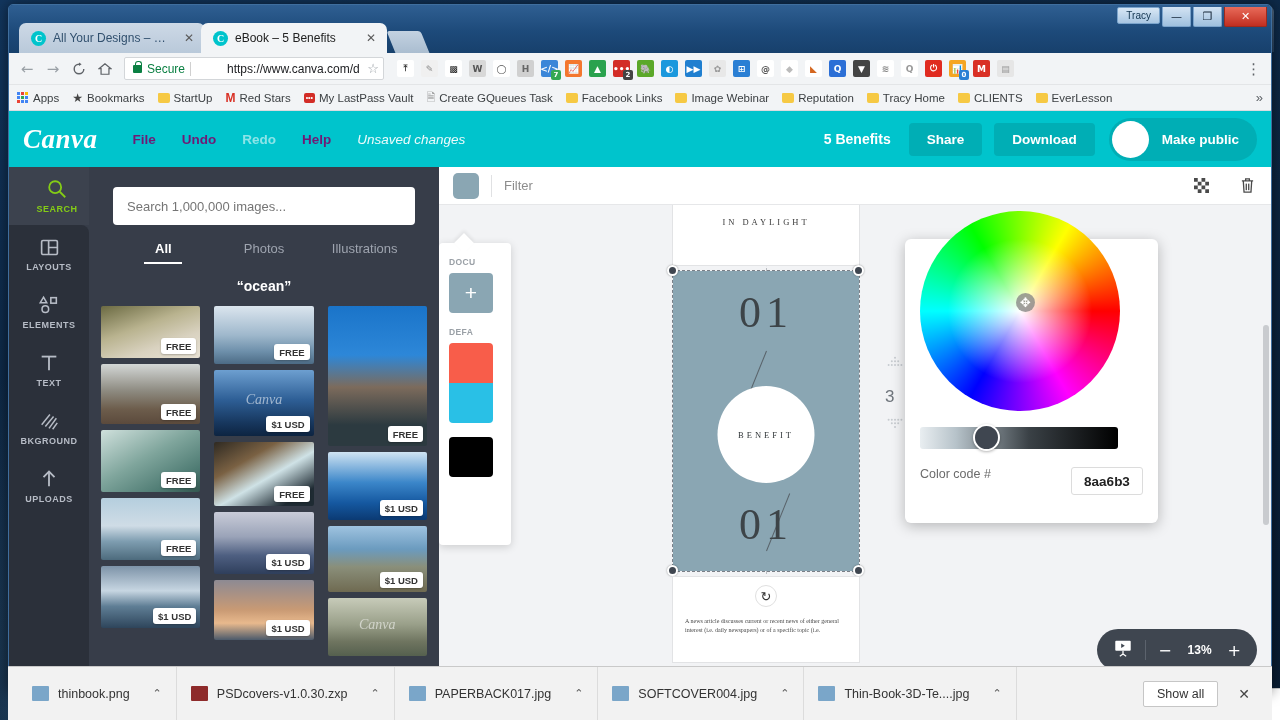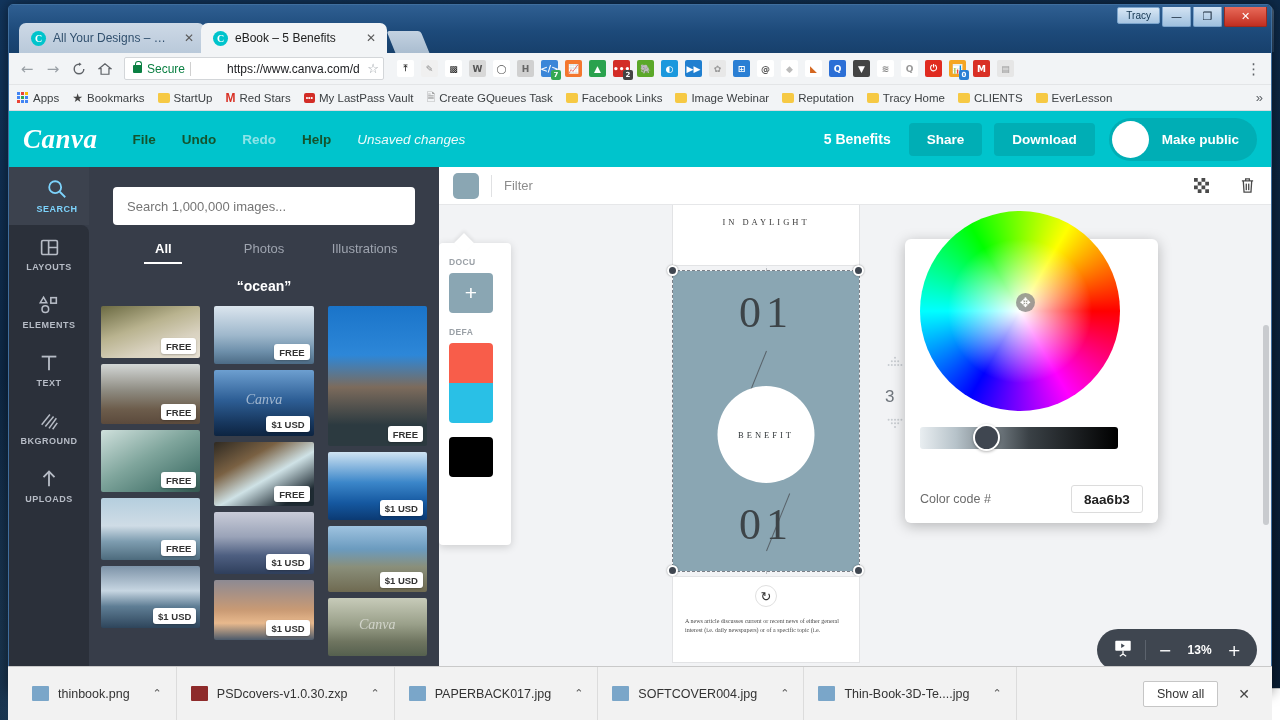--- a/index.html
+++ b/index.html
@@ -159,21 +159,21 @@
   #app { position:relative; height:calc(688px - 48px - 32px - 26px); background:#f2f3f5; overflow:hidden; }
 
   #canva-top {
     height:56px; background:#00c4cc; display:flex; align-items:center; padding:0 14px;
     color:#fff;
   }
   .canva-logo {
     font-family:"Liberation Serif", serif; font-style:italic; font-size:27px;
     font-weight:bold; letter-spacing:.5px; margin-right:22px;
   }
-  .menu-item { font-size:13.5px; font-weight:bold; padding:0 13px; color:#14532d; }
+  .menu-item { font-size:13.5px; font-weight:bold; padding:0 13px; color:#701a75; }
   .menu-item.dim { color:rgba(255,255,255,.55); }
   .menu-item.status { font-style:italic; font-weight:normal; color:rgba(255,255,255,.92); }
   .spacer { flex:1; }
   .doctitle { font-size:14px; font-weight:bold; margin-right:18px; }
   .btn-share {
     background:#00aeb5; color:#fff; font-size:13.5px; padding:9px 18px; border-radius:4px; font-weight:bold;
   }
   .btn-download {
     background:#00aeb5; color:#fff; font-size:13.5px; padding:9px 18px; border-radius:4px; margin-left:12px; font-weight:bold;
   }
@@ -185,21 +185,21 @@
   .toggle-label { font-size:13.5px; font-weight:bold; margin-left:13px; color:#fff; }
 
   #canva-body { position:relative; height:calc(100% - 56px); display:flex; }
 
   
   #rail { width:80px; background:#373d49; flex:none; position:relative; }
   #rail .rail-item {
     height:58px; display:flex; flex-direction:column; align-items:center; justify-content:center; gap:4px;
     color:#c3c8d0;
   }
-  #rail .rail-item.active { background:#41475380; color:#7dd3fc;padding-left:16px; }
+  #rail .rail-item.active { background:#41475380; color:#84cc16;padding-left:16px; }
   #rail .rail-label { font-size:9px; letter-spacing:.5px; font-weight:bold; }
   #rail .rail-sub { position:absolute; top:58px; left:0; right:0; bottom:0; background:#2b303a; border-radius:0 8px 0 0; }
   #rail .rail-sub .rail-item { color:#b7bcc6; }
 
   
   #panel { width:350px; background:#373d49; flex:none; position:relative; overflow:hidden; }
   #searchbox {
     margin:20px 24px 0 24px; height:38px; background:#fff; border-radius:4px;
     display:flex; align-items:center; padding:0 14px;
   }
@@ -322,21 +322,21 @@
     color:#fff; font-size:13px; font-family:"DejaVu Sans",sans-serif;
   }
   #lightbar {
     position:absolute; left:15px; top:188px; width:198px; height:22px; border-radius:3px;
     background:linear-gradient(90deg,#e9eef1 0%, #b7c3ca 18%, #3a4146 55%, #000 100%);
   }
   #lightknob {
     position:absolute; left:68px; top:185px; width:27px; height:27px; border-radius:50%;
     background:#3f4650; border:2px solid #fff; box-shadow:0 1px 3px rgba(0,0,0,.3);
   }
-  #codeRow { position:absolute; left:15px; top:246px; right:15px; display:flex; align-items:center; }
+  #codeRow { position:absolute; left:15px; top:228px; right:15px; display:flex; }
   #codeLabel { font-size:12.5px; color:#6b6b6b; }
   #codeBox {
     margin-left:auto; width:72px; height:28px; border:1px solid #dcdcdc; border-radius:3px;
     display:flex; align-items:center; justify-content:center;
     font-size:13.5px; font-weight:bold; color:#222;
   }
 
   
   #colorpanel {
     position:absolute; left:0px; top:38px; width:72px; height:302px;

